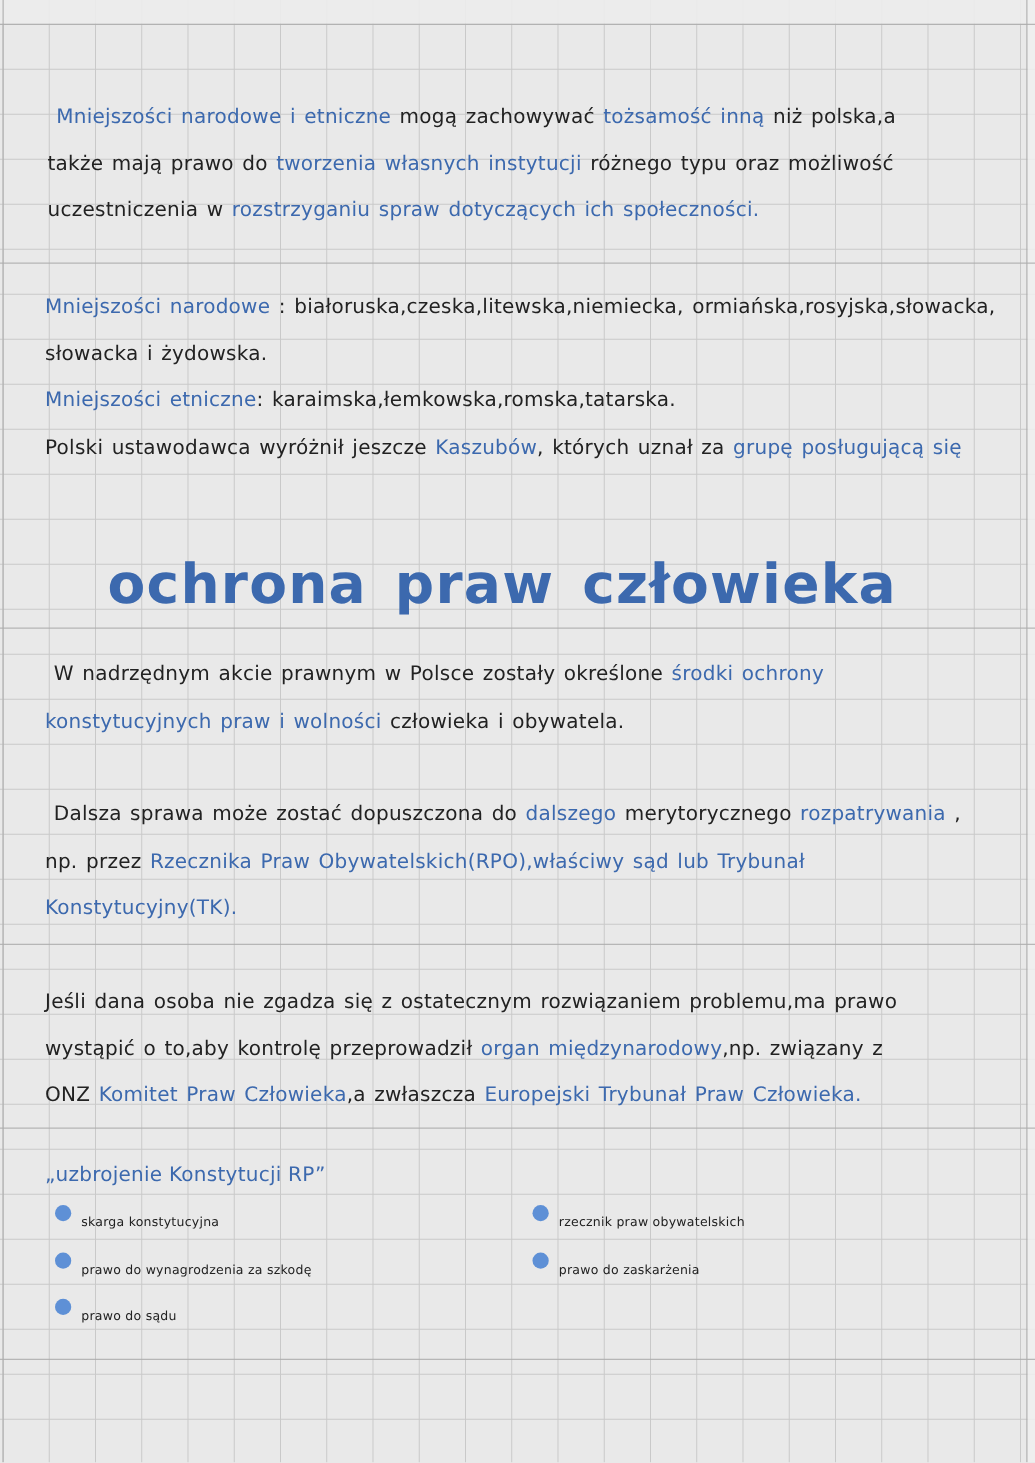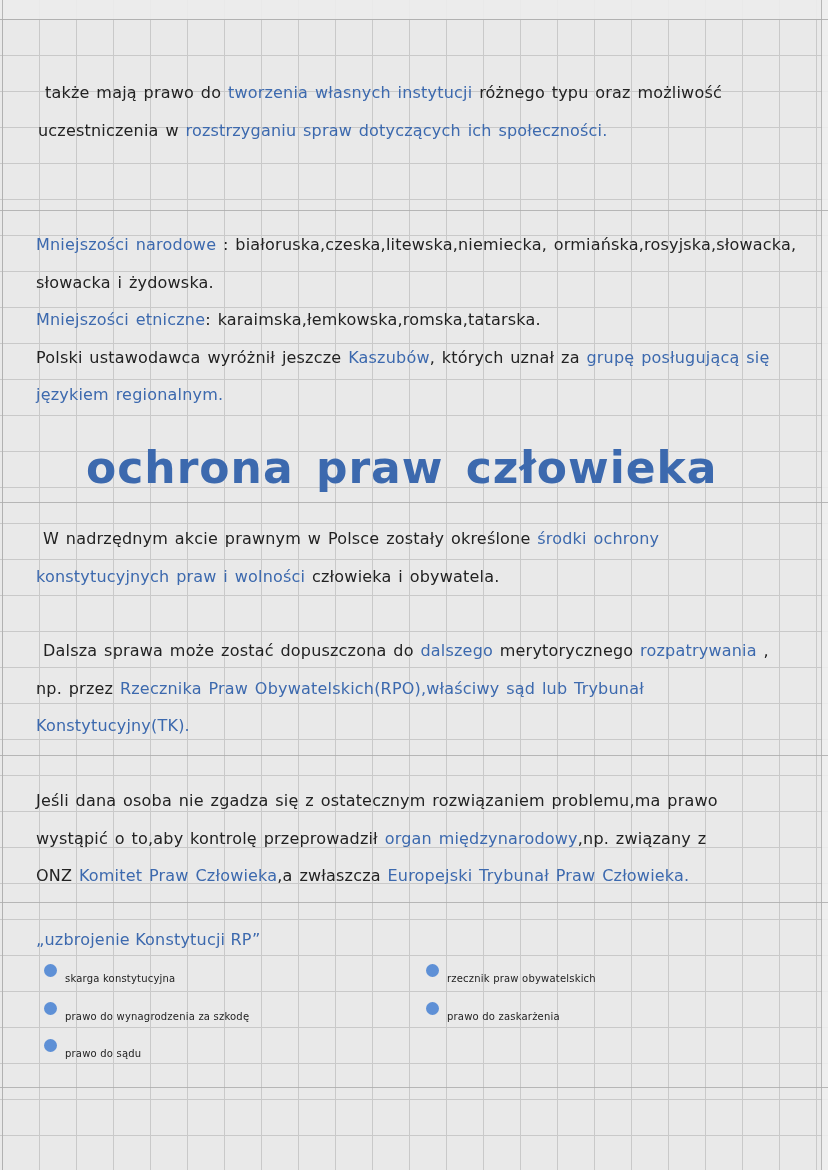--- a/index.html
+++ b/index.html
@@ -67,30 +67,30 @@
   <div class="hline" style="top:19px"></div>
   <div class="hline" style="top:210px"></div>
   <div class="hline" style="top:502px"></div>
   <div class="hline" style="top:755px"></div>
   <div class="hline" style="top:902px"></div>
   <div class="hline" style="top:1087px"></div>
   <div class="vline" style="left:2px"></div>
   <div class="vline" style="left:821px"></div>
 
   <div class="block indent" style="top:74px;left:38px">
+      <div class="hw-line"><span class="ink-blue">Mniejszości narodowe i etniczne</span><span class="ink-black"> mogą zachowywać </span><span class="ink-blue">tożsamość inną</span><span class="ink-black"> niż polska,a</span></div>
       <div class="hw-line"><span class="ink-black">także mają prawo do </span><span class="ink-blue">tworzenia własnych instytucji</span><span class="ink-black"> różnego typu oraz możliwość</span></div>
       <div class="hw-line"><span class="ink-black">uczestniczenia w </span><span class="ink-blue">rozstrzyganiu spraw dotyczących ich społeczności.</span></div>
     </div>
 
   <div class="block" style="top:226px;left:36px">
       <div class="hw-line"><span class="ink-blue">Mniejszości narodowe</span><span class="ink-black"> : białoruska,czeska,litewska,niemiecka, ormiańska,rosyjska,słowacka,</span></div>
       <div class="hw-line"><span class="ink-black">słowacka i żydowska.</span></div>
       <div class="hw-line"><span class="ink-blue">Mniejszości etniczne</span><span class="ink-black">: karaimska,łemkowska,romska,tatarska.</span></div>
       <div class="hw-line"><span class="ink-black">Polski ustawodawca wyróżnił jeszcze </span><span class="ink-blue">Kaszubów</span><span class="ink-black">, których uznał za </span><span class="ink-blue">grupę posługującą się</span></div>
-      <div class="hw-line"><span class="ink-blue">językiem regionalnym.</span></div>
     </div>
 
   <div class="section-title">ochrona praw człowieka</div>
 
   <div class="block indent" style="top:632px;left:36px">
       <div class="hw-line"><span class="ink-black">Dalsza sprawa może zostać dopuszczona do </span><span class="ink-blue">dalszego</span><span class="ink-black"> merytorycznego </span><span class="ink-blue">rozpatrywania</span><span class="ink-black"> ,</span></div>
       <div class="hw-line"><span class="ink-black">np. przez </span><span class="ink-blue">Rzecznika Praw Obywatelskich(RPO),właściwy sąd lub Trybunał</span></div>
       <div class="hw-line"><span class="ink-blue">Konstytucyjny(TK).</span></div>
     </div>
 

